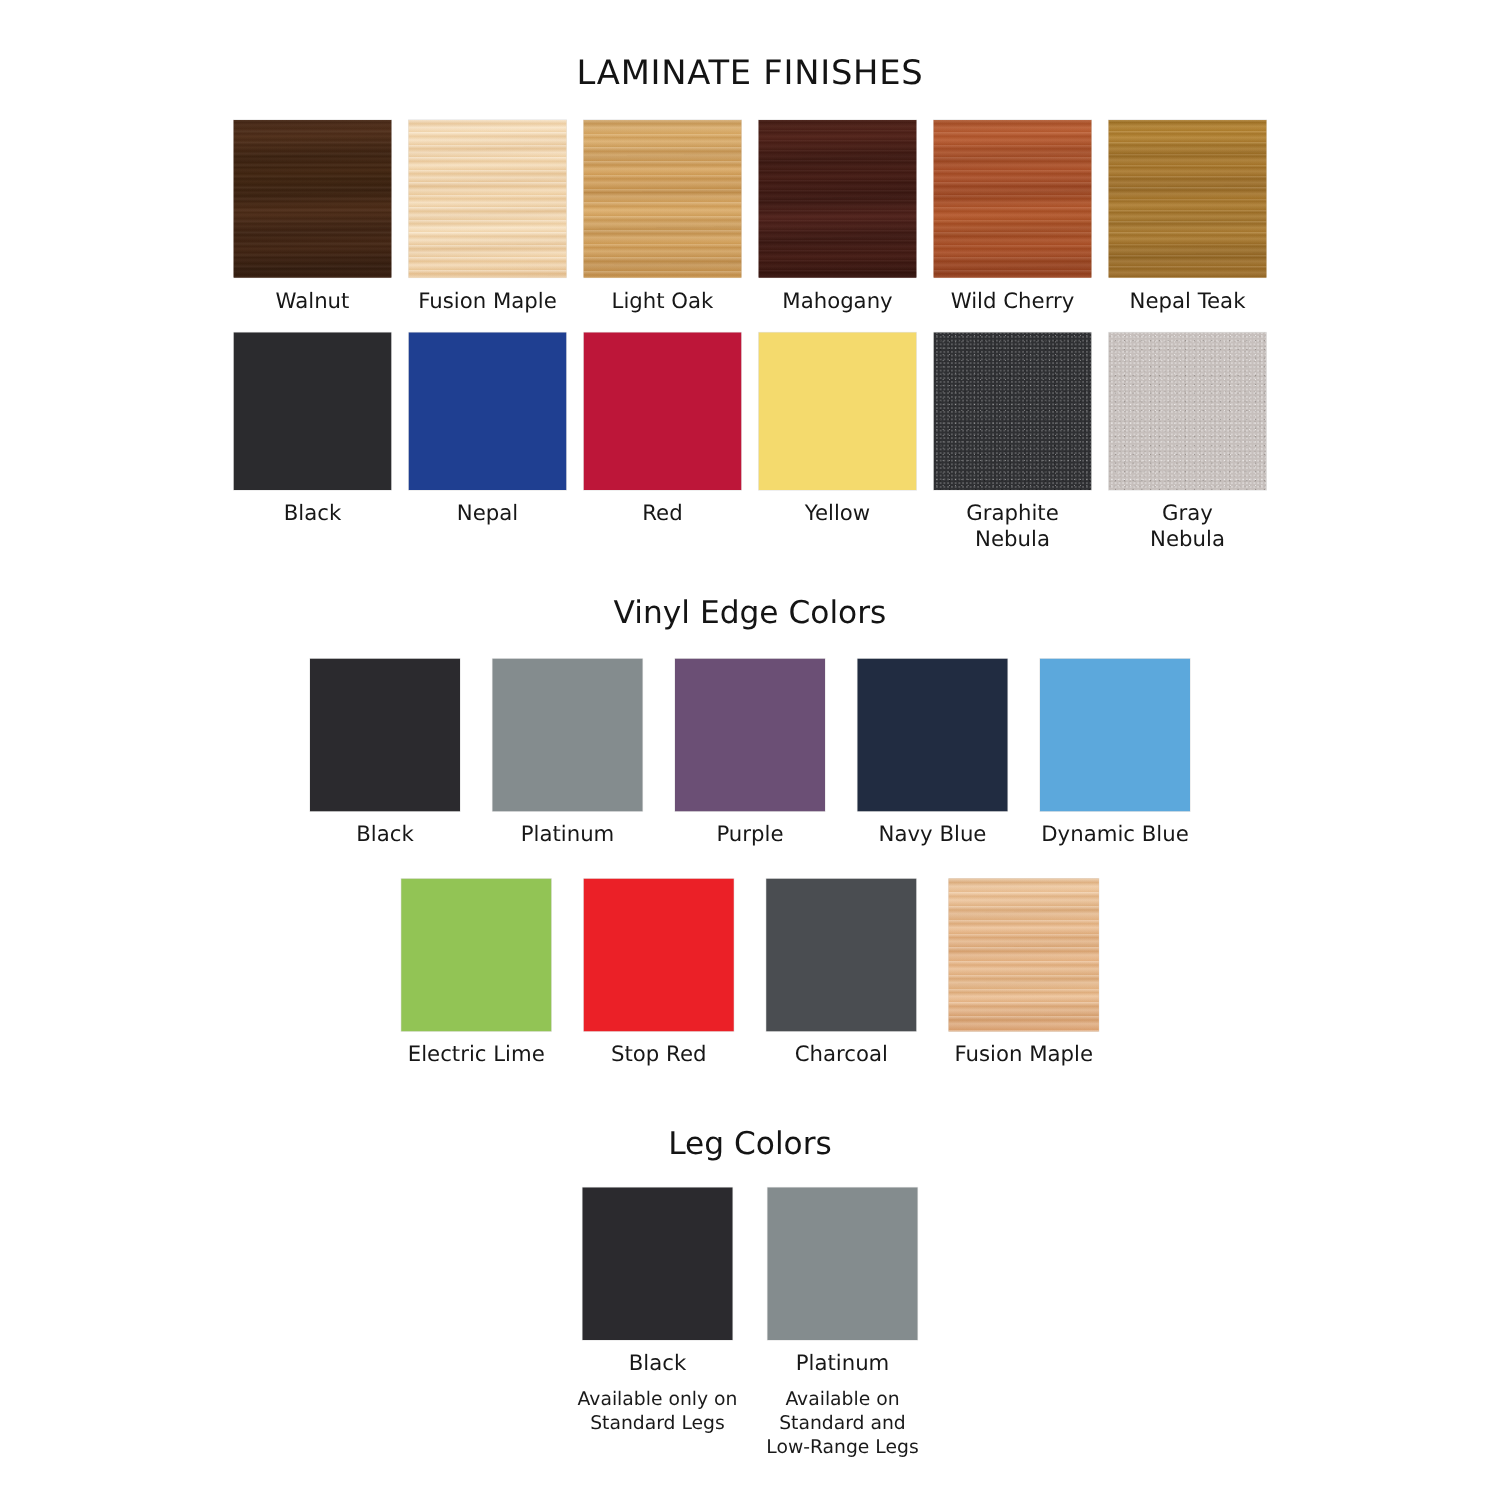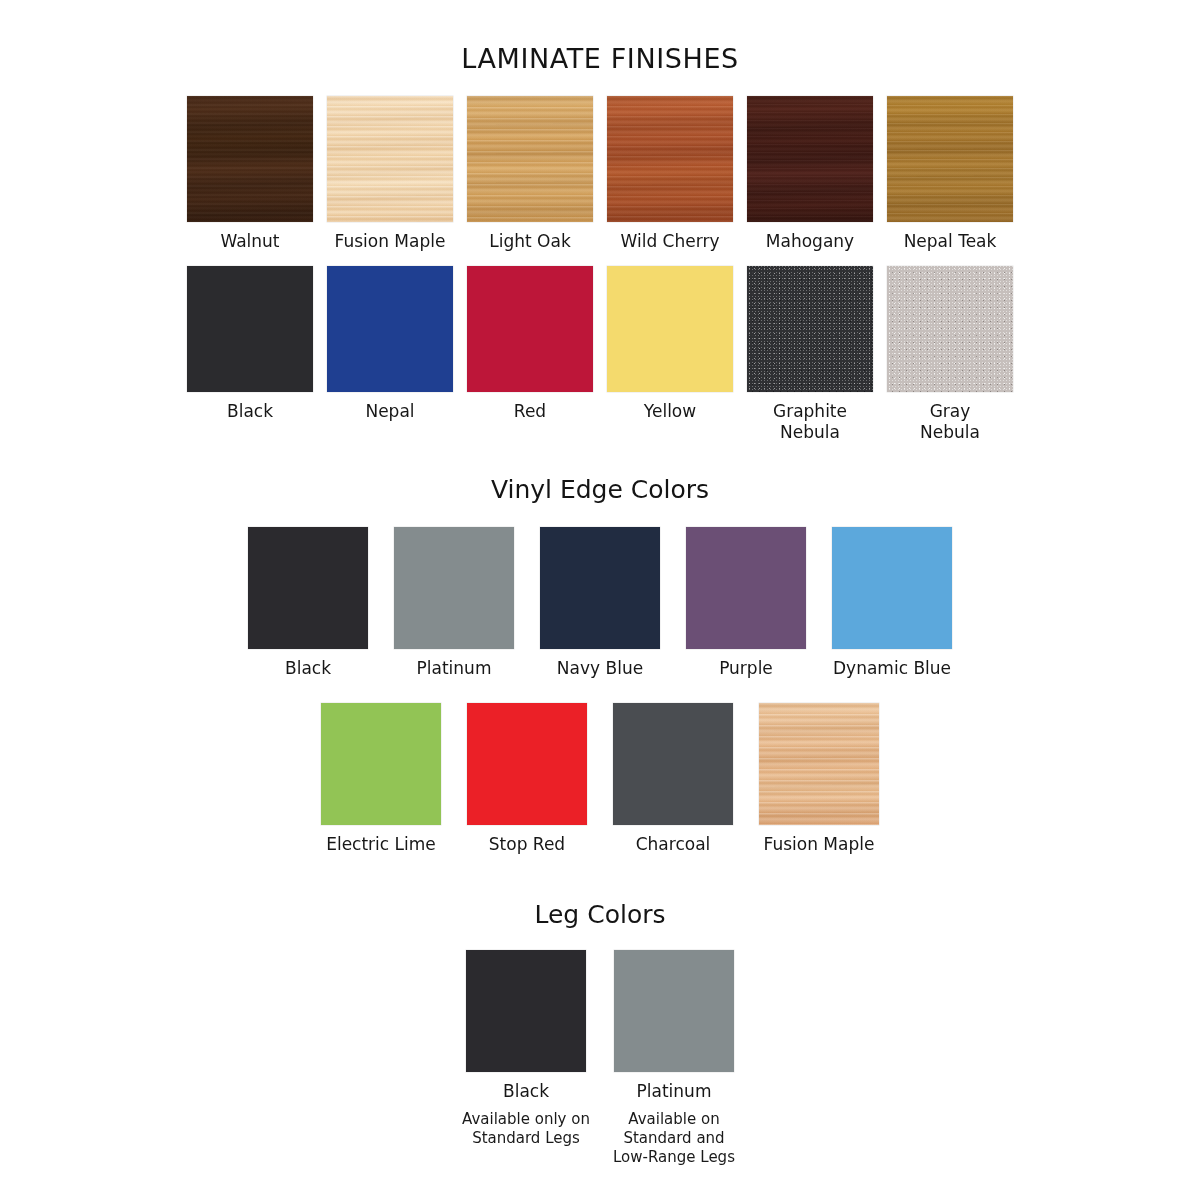--- a/index.html
+++ b/index.html
@@ -223,26 +223,26 @@
   </div>
   <div class="swatch-cell">
     <div class="swatch-chip wood w-fusion-maple"></div>
     <div class="swatch-label">Fusion Maple</div>
   </div>
   <div class="swatch-cell">
     <div class="swatch-chip wood w-light-oak"></div>
     <div class="swatch-label">Light Oak</div>
   </div>
   <div class="swatch-cell">
+    <div class="swatch-chip wood w-mahogany"></div>
+    <div class="swatch-label">Mahogany</div>
+  </div>
+  <div class="swatch-cell">
     <div class="swatch-chip wood w-wild-cherry"></div>
     <div class="swatch-label">Wild Cherry</div>
-  </div>
-  <div class="swatch-cell">
-    <div class="swatch-chip wood w-mahogany"></div>
-    <div class="swatch-label">Mahogany</div>
   </div>
   <div class="swatch-cell">
     <div class="swatch-chip wood w-nepal-teak"></div>
     <div class="swatch-label">Nepal Teak</div>
   </div>
 </div>
 
 <div id="laminate-row-2" class="swatch-row">
   <div class="swatch-cell">
     <div class="swatch-chip" style="background-color: rgb(43, 43, 46);"></div>
@@ -279,26 +279,26 @@
 <div id="vinyl-row-1" class="swatch-row">
   <div class="swatch-cell">
     <div class="swatch-chip" style="background-color: rgb(43, 42, 46);"></div>
     <div class="swatch-label">Black</div>
   </div>
   <div class="swatch-cell">
     <div class="swatch-chip" style="background-color: rgb(132, 140, 142);"></div>
     <div class="swatch-label">Platinum</div>
   </div>
   <div class="swatch-cell">
+    <div class="swatch-chip" style="background-color: rgb(107, 79, 117);"></div>
+    <div class="swatch-label">Purple</div>
+  </div>
+  <div class="swatch-cell">
     <div class="swatch-chip" style="background-color: rgb(33, 44, 65);"></div>
     <div class="swatch-label">Navy Blue</div>
-  </div>
-  <div class="swatch-cell">
-    <div class="swatch-chip" style="background-color: rgb(107, 79, 117);"></div>
-    <div class="swatch-label">Purple</div>
   </div>
   <div class="swatch-cell">
     <div class="swatch-chip" style="background-color: rgb(92, 168, 220);"></div>
     <div class="swatch-label">Dynamic Blue</div>
   </div>
 </div>
 
 <div id="vinyl-row-2" class="swatch-row">
   <div class="swatch-cell">
     <div class="swatch-chip" style="background-color: rgb(146, 196, 85);"></div>

